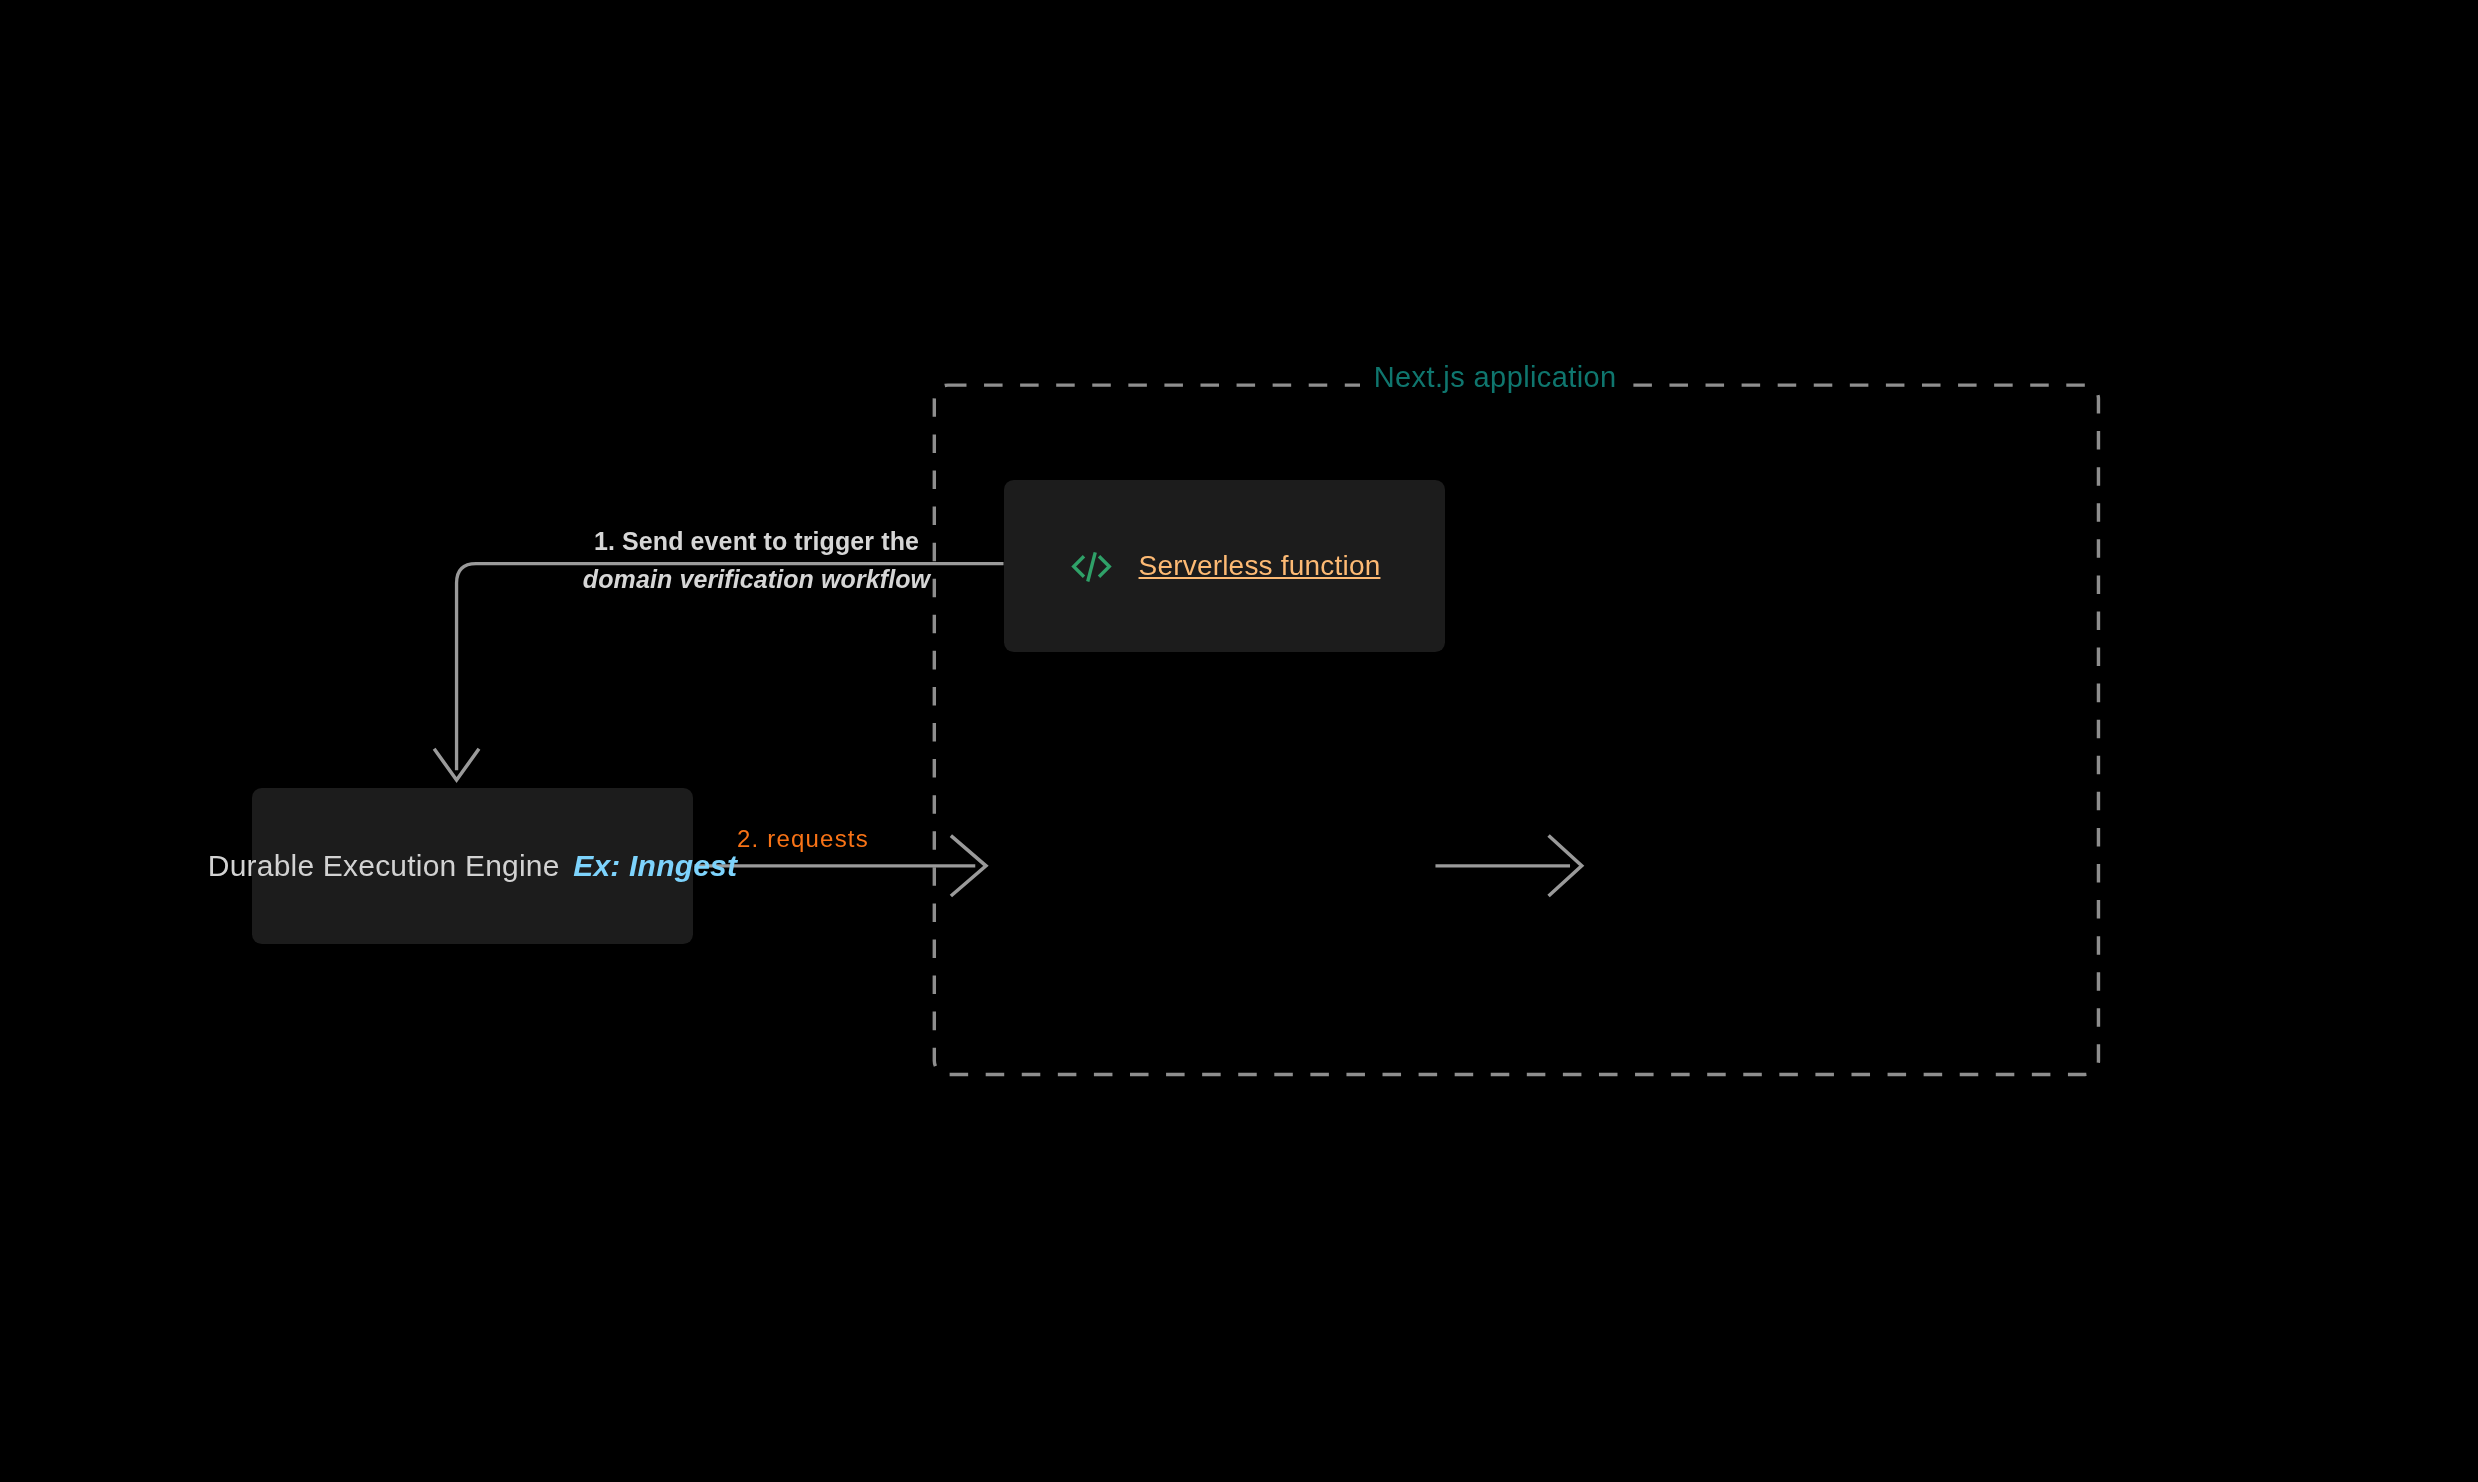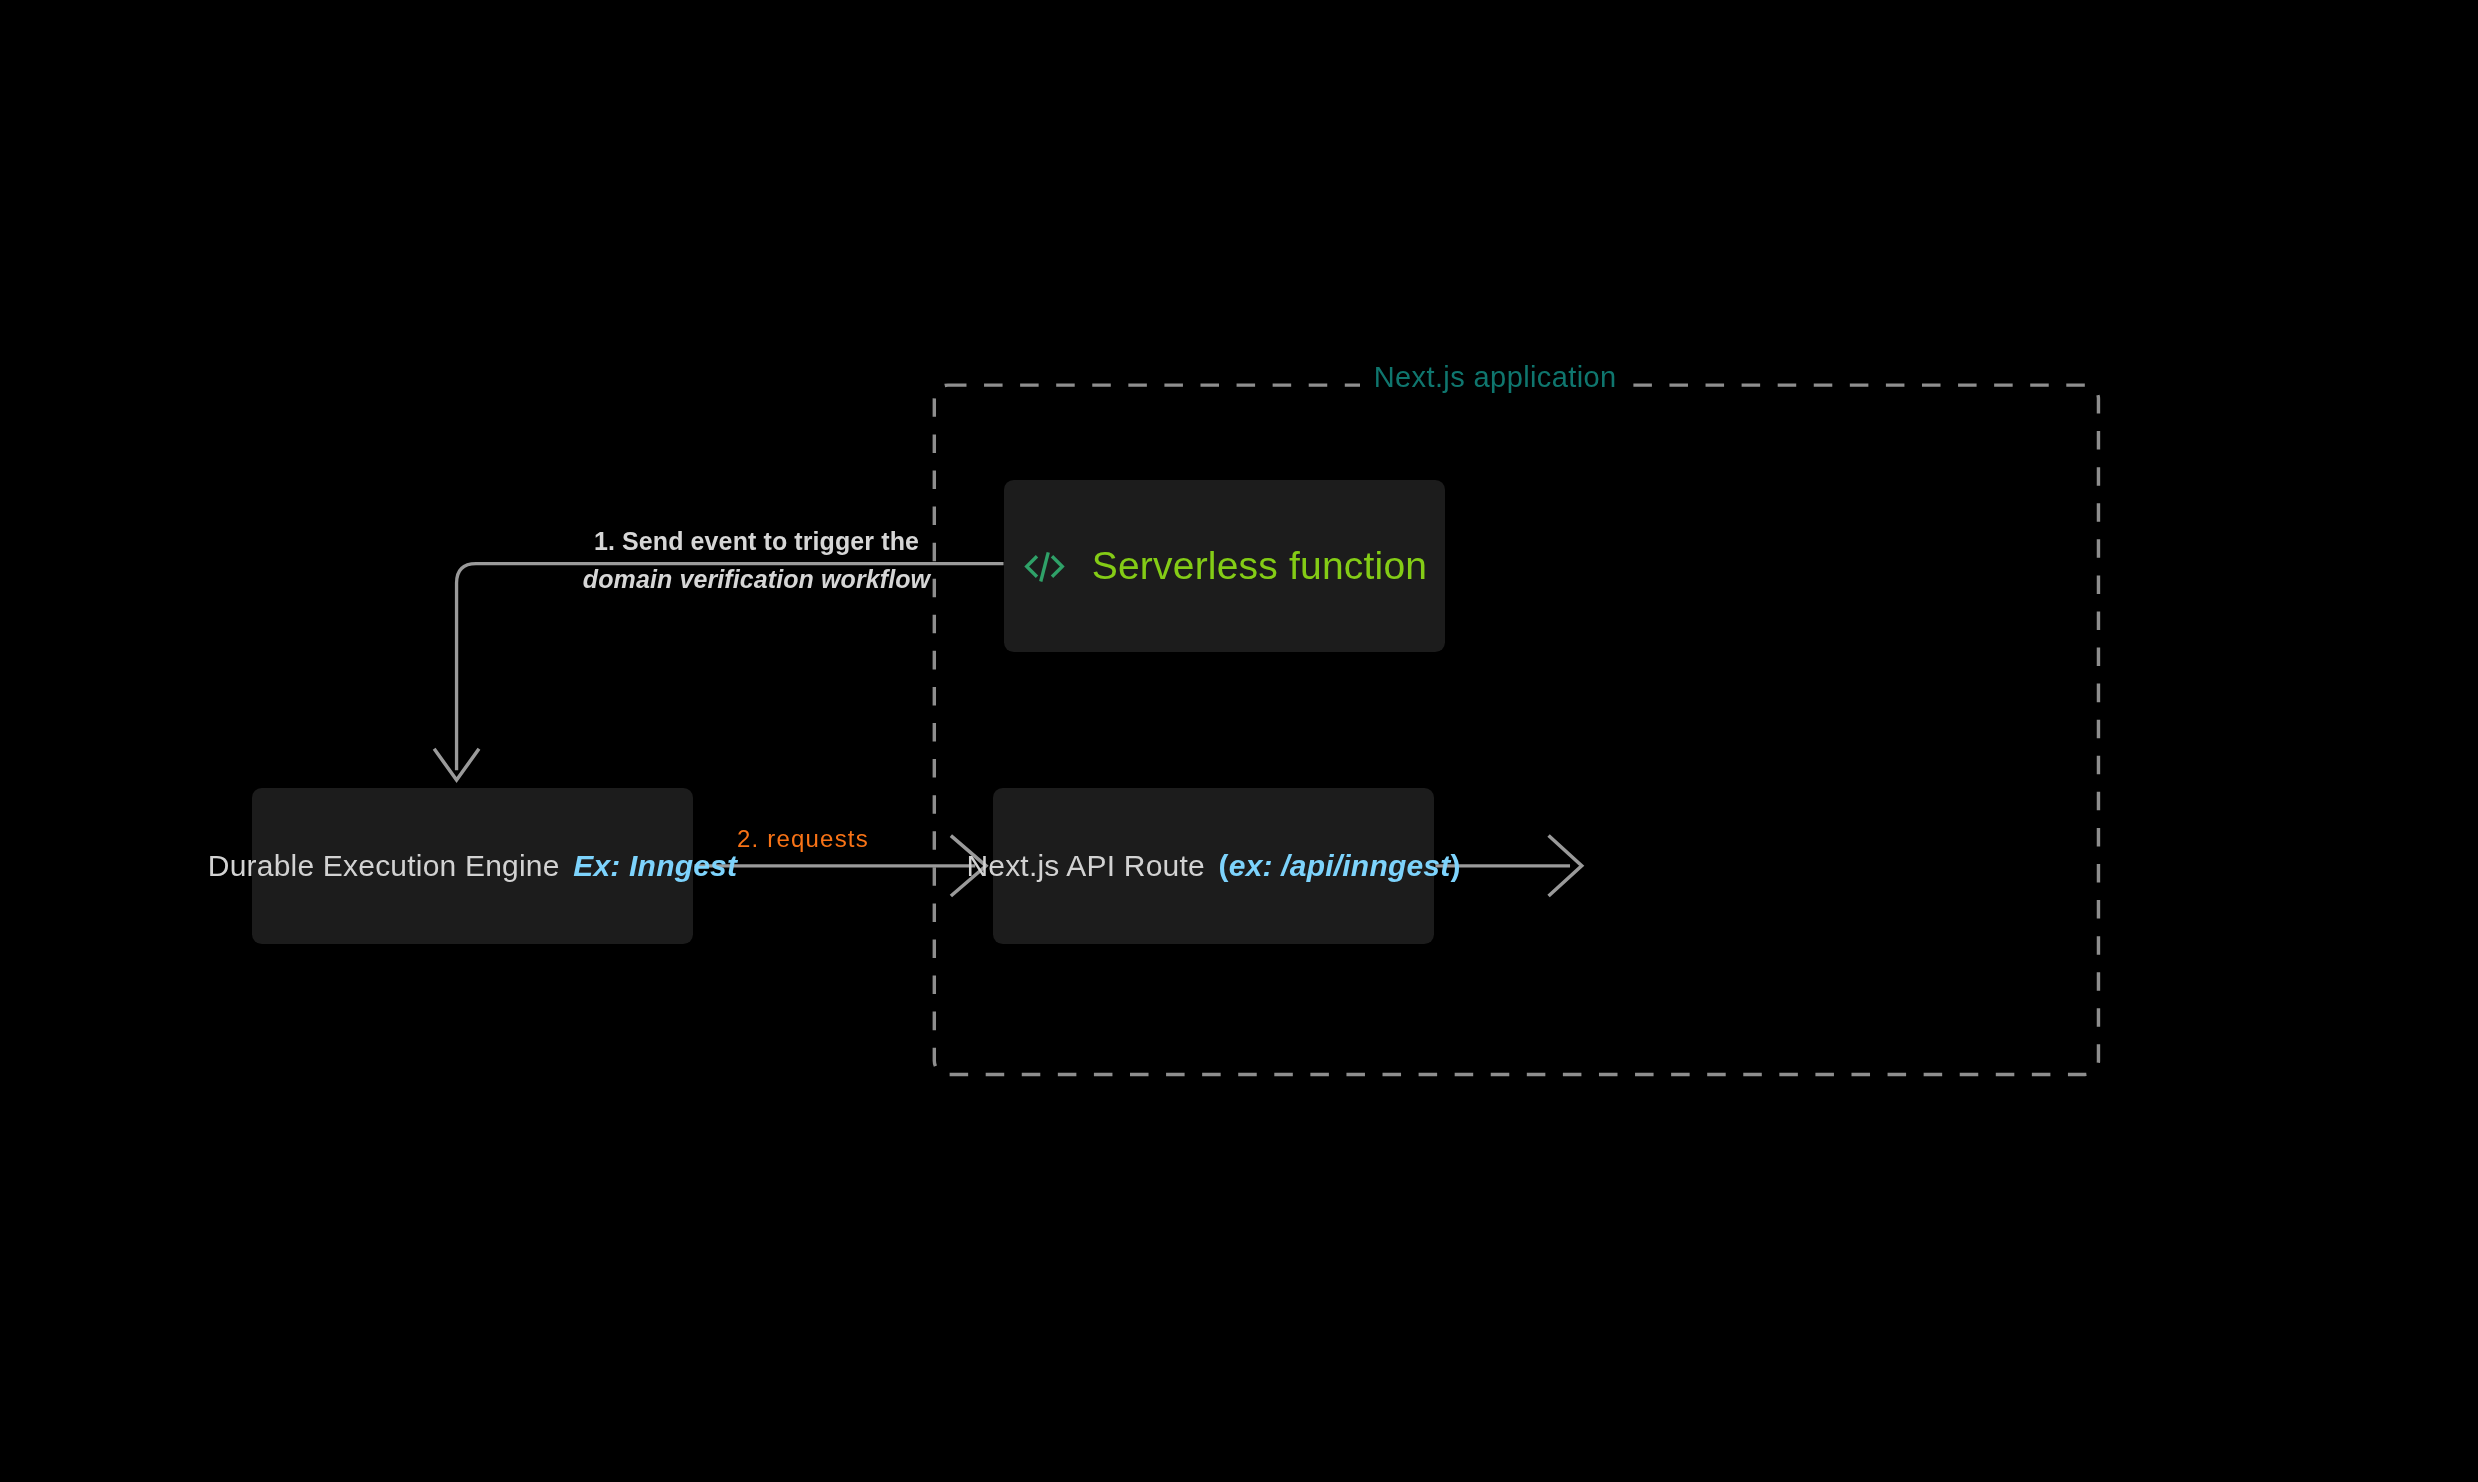--- a/index.html
+++ b/index.html
@@ -47,24 +47,25 @@
     align-items: center;
     justify-content: center;
   }
   .node-inner {
     display: flex;
     align-items: center;
     justify-content: center;
     gap: 25px;
   }
   .node-label {
-    font-size: 39px;
-    color: #84cc16;
+    font-size: 28px;
+    color: #fdba74;
     white-space: nowrap;
     letter-spacing: 0.2px;
+    text-decoration: underline;
   }
   .node-stack {
     display: flex;
     flex-direction: row;
     align-items: center;
     justify-content: center;
     gap: 13.7px;
   }
   .node-line1 {
     font-size: 30px;
@@ -160,28 +161,20 @@
     <div class="node-inner">
       <svg class="icon-code" viewBox="0 0 48 48" xmlns="http://www.w3.org/2000/svg">
         <path d="M16 13 L5 24 L16 35" fill="none" stroke="#2fa168" stroke-width="3.6" stroke-linecap="butt" stroke-linejoin="miter"></path>
         <path d="M32 13 L43 24 L32 35" fill="none" stroke="#2fa168" stroke-width="3.6" stroke-linecap="butt" stroke-linejoin="miter"></path>
         <path d="M28 9 L20 40" fill="none" stroke="#2fa168" stroke-width="3.6" stroke-linecap="butt"></path>
       </svg>
       <span class="node-label">Serverless function</span>
     </div>
   </div>
 
-  <div class="node" id="node-apiroute">
-    <div class="node-stack">
-      <span class="node-line1">Next.js API Route</span>
-      <span class="node-line2">
-        <span class="paren">(</span><span>ex: /api/inngest</span><span class="paren">)</span>
-      </span>
-    </div>
-  </div>
 
 
   <div class="edge-label-1">
     <span class="l1">1. Send event to trigger the</span>
     <span class="l2">domain verification workflow</span>
   </div>
 
   <div class="edge-label-2">2.  requests</div>
 
 </div>

